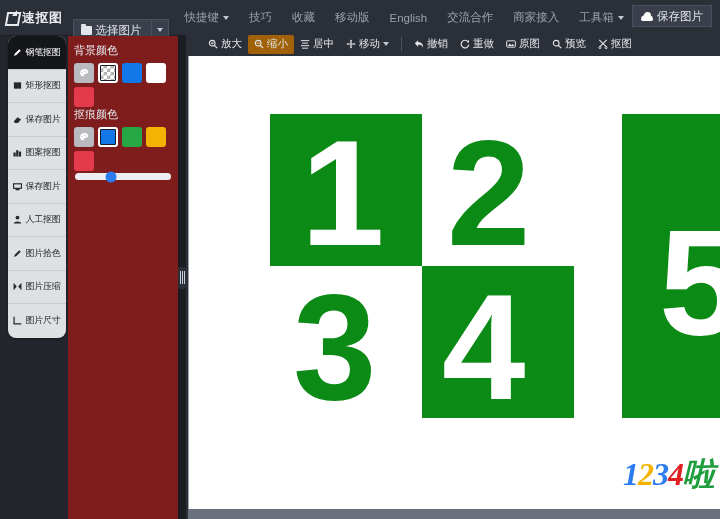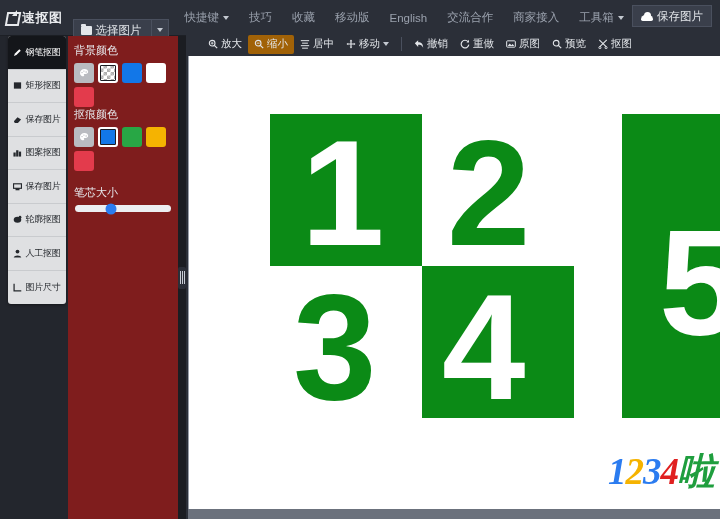--- a/index.html
+++ b/index.html
@@ -109,21 +109,21 @@
   .cloud-ico:after {
     content: ""; position: absolute; left: 3px; top: 0;
     width: 7px; height: 7px; background: #fff; border-radius: 50%;
   }
 
   
   .sidebar {
     position: absolute; left: 8px; top: 36px;
     width: 58px;
     background: #dfe0e2;
-    border-radius: 3px;
+    border-radius: 8px;
     overflow: hidden;
     box-shadow: 0 1px 3px rgba(0,0,0,.4);
     text-align: center;
   }
   .tool {
     height: 33.5px;
     display: flex; align-items: center; justify-content: center;
     gap: 3px;
     font-size: 9px;
     color: #25282d;
@@ -270,21 +270,21 @@
     font-family: "Liberation Sans", sans-serif;
     font-weight: bold;
     line-height: 1;
     user-select: none;
   }
   .dig-green { color: #0b8a16; }
 
   .wm {
     position: absolute;
     right: 6px; bottom: 12px;
-    font-size: 37px;
+    font-size: 32px;
     font-weight: bold;
     font-style: italic;
     font-family: "Liberation Serif", serif;
     letter-spacing: -1px;
     white-space: nowrap;
   }
 </style>
 </head>
 <body>
 
@@ -373,37 +373,43 @@
   </div>
 
   <div class="tool">
     <svg class="tool-ico" viewBox="0 0 10 10">
       <rect x="0.6" y="2" width="8.8" height="5" fill="none" stroke="#25282d" stroke-width="1.3"></rect>
       <rect x="2.8" y="7" width="4.4" height="2.2" fill="#25282d"></rect>
     </svg>
     <span class="tool-label">保存图片</span>
   </div>
 
-  <div class="tool">
-    <svg class="tool-ico" viewBox="0 0 10 10">
-      <ellipse cx="5" cy="5.3" rx="4.2" ry="3.4" fill="#25282d"></ellipse>
-      <circle cx="7.8" cy="2.4" r="1.5" fill="#25282d"></circle>
-    </svg>
-    <span class="tool-label">轮廓抠图</span>
-  </div>
 
   <div class="tool">
     <svg class="tool-ico" viewBox="0 0 10 10">
       <circle cx="5" cy="2.8" r="2.1" fill="#25282d"></circle>
       <path d="M0.8 9.4 C1.2 6.4 8.8 6.4 9.2 9.4 Z" fill="#25282d"></path>
     </svg>
     <span class="tool-label">人工抠图</span>
   </div>
 
-
+  <div class="tool">
+    <svg class="tool-ico" viewBox="0 0 10 10">
+      <path d="M1 9 L2.2 6.2 L7 1.4 L8.6 3 L3.8 7.8 Z" fill="#25282d"></path>
+    </svg>
+    <span class="tool-label">图片拾色</span>
+  </div>
+
+  <div class="tool">
+    <svg class="tool-ico" viewBox="0 0 10 10">
+      <path d="M0.6 0.8 L4.2 5 L0.6 9.2 Z" fill="#25282d"></path>
+      <path d="M9.4 0.8 L5.8 5 L9.4 9.2 Z" fill="#25282d"></path>
+    </svg>
+    <span class="tool-label">图片压缩</span>
+  </div>
 
   <div class="tool">
     <svg class="tool-ico" viewBox="0 0 10 10">
       <path d="M1.2 0.8 V8.8 H9.2" fill="none" stroke="#25282d" stroke-width="1.4"></path>
     </svg>
     <span class="tool-label">图片尺寸</span>
   </div>
 </div>
 
 <div class="panel">
@@ -433,21 +439,20 @@
         <circle cx="5.4" cy="3.4" r=".75" fill="#b9bbc0"></circle>
         <circle cx="7.8" cy="4.3" r=".75" fill="#b9bbc0"></circle>
       </svg>
     </div>
     <div class="sw sel" style="background:#1277e8"></div>
     <div class="sw" style="background:#28a745"></div>
     <div class="sw" style="background:#f5b301"></div>
     <div class="sw" style="background:#e33b4c"></div>
   </div>
 
-  <div class="panel-title" style="margin-top:14px">笔芯大小</div>
   <div class="slider-wrap">
     <div class="slider-track">
       <div class="slider-thumb" id="brush-thumb" style="left: 38%;"></div>
     </div>
   </div>
 </div>
 
 <div class="splitter">
   <div class="splitter-grip">
     <i></i>

